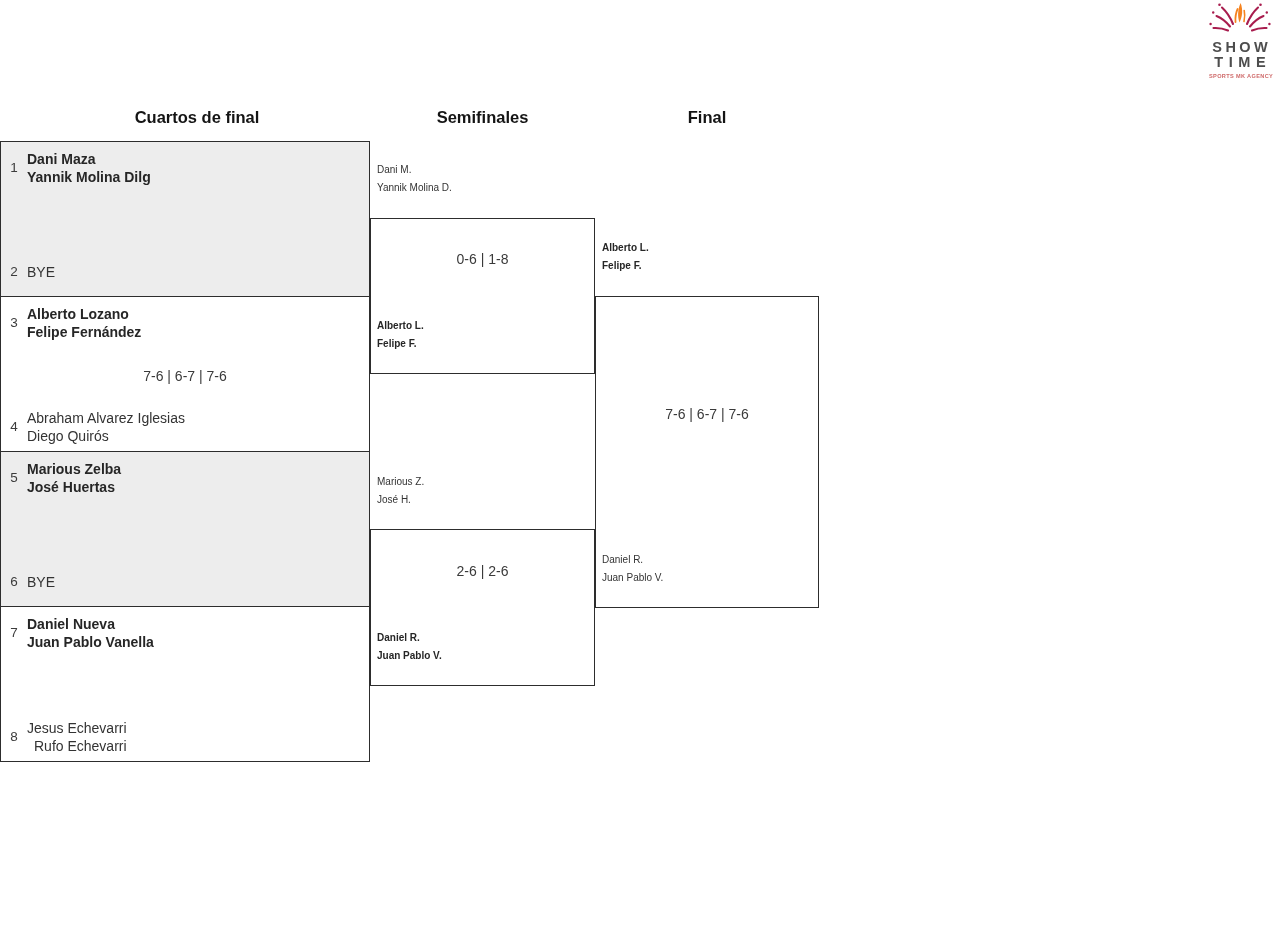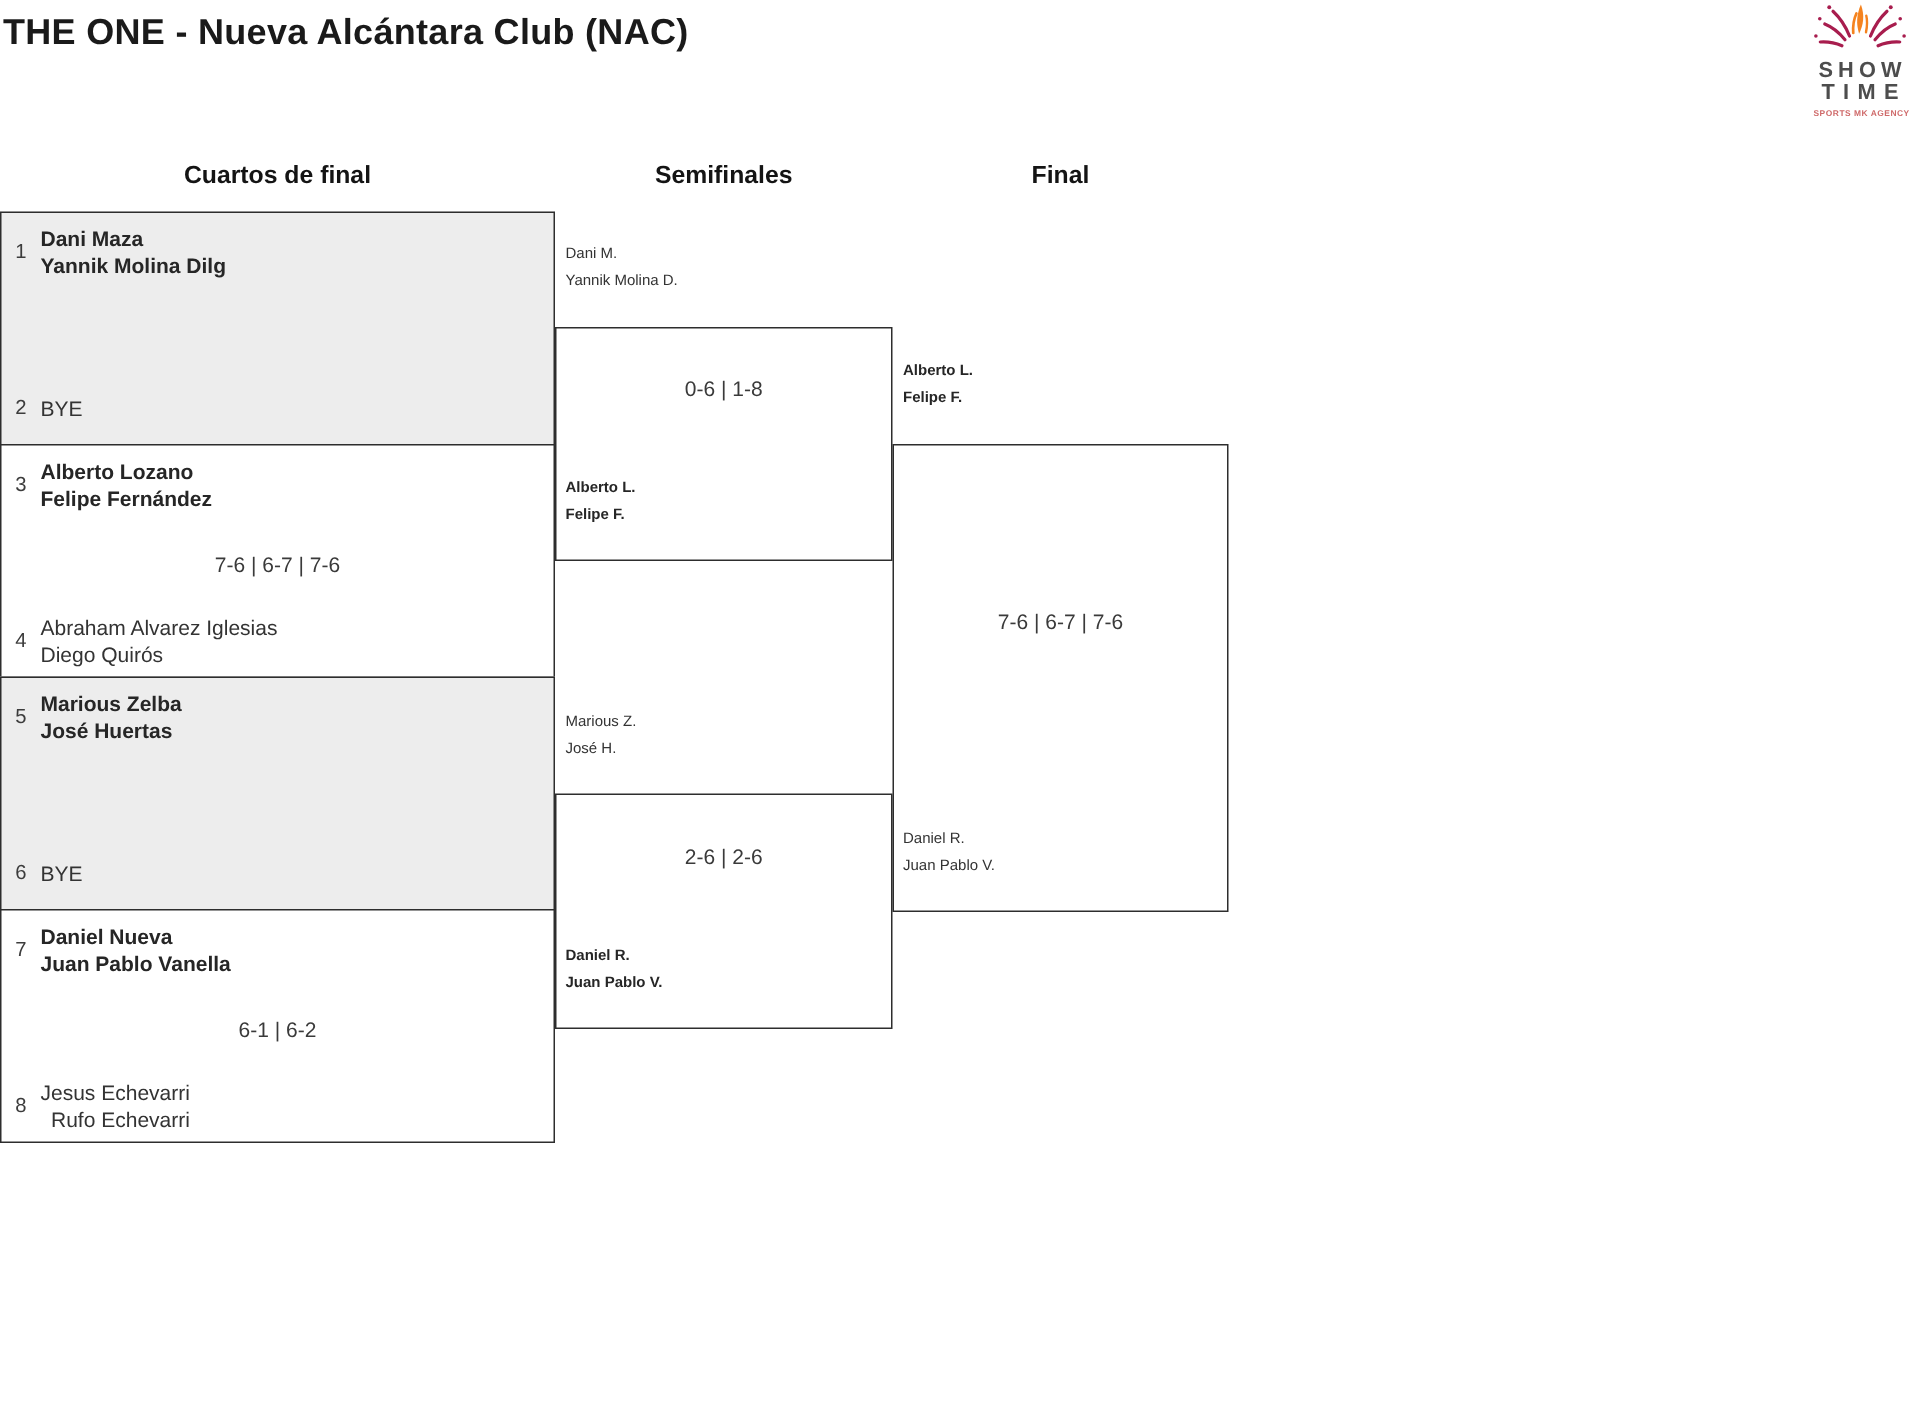--- a/index.html
+++ b/index.html
@@ -5,21 +5,21 @@
   html,body{margin:0;padding:0;background:#ffffff;}
   .page{
     position:relative;width:1280px;height:949px;background:#ffffff;
     font-family:"Liberation Sans",sans-serif;overflow:hidden;
   }
   .title-block{position:absolute;left:2px;top:5px;font-size:24px;font-weight:700;
     color:#1a1a1a;line-height:34px;letter-spacing:0.2px;}
   
   .col-header{position:absolute;top:108px;text-align:center;font-size:16.5px;
     font-weight:700;color:#141414;}
-  .col-header.c1{left:0;width:370px;}
+  .col-header.c1{left:12px;width:370px;}
   .col-header.c2{left:370px;width:225px;text-align:center;}
   .col-header.c3{left:595px;width:224px;}
   
   .qf-box{position:absolute;left:0;width:370px;height:156px;
     border:1px solid #2d2d2d;box-sizing:border-box;background:#ffffff;}
   .qf-box.shaded{background:#ededed;}
   .sf-box,.final-box{position:absolute;border:1px solid #2d2d2d;
     box-sizing:border-box;background:transparent;}
   .seed{position:absolute;left:5px;width:16px;text-align:center;font-size:13.5px;
     color:#3c3c3c;line-height:18px;}
@@ -38,21 +38,20 @@
     margin-top:-1px;margin-right:-5.6px;}
   .logo-tag{font-size:5.6px;font-weight:700;color:#cf6a6a;letter-spacing:0.35px;
     margin-top:3px;white-space:nowrap;}
 </style>
 </head>
 <body>
 
 <div class="page">
 
   <div class="title-block">
-    <div>THE ONE - Nueva Alcántara Club (NAC)</div>
   </div>
 
   <div class="logo">
     <svg class="logo-burst" width="62" height="37" viewBox="0 0 62 37">
       <g fill="none" stroke-linecap="round">
 
         <path d="M31.6,1 C28.6,8 28.4,14 30.4,20.5 C33.4,14.5 34.2,8 31.6,1 Z" fill="#F5831F" stroke="none"></path>
         <path d="M26.5,20 Q26,12.5 28.6,7" stroke="#F5831F" stroke-width="1.8"></path>
         <path d="M35,19.5 Q36.3,13 35.2,8.5" stroke="#F5831F" stroke-width="1.6"></path>
 
@@ -117,21 +116,20 @@
       <div>BYE</div>
     </div>
   </div>
 
   <div class="qf-box" style="top:606px;">
     <div class="seed" style="top:17px;">7</div>
     <div class="team winner" style="top:8px;">
       <div>Daniel Nueva</div>
       <div>Juan Pablo Vanella</div>
     </div>
-    <div class="score qf-score">6-1 | 6-2</div>
     <div class="seed" style="top:121px;">8</div>
     <div class="team" style="top:112px;text-align:right;">
       <div>Jesus Echevarri</div>
       <div>Rufo Echevarri</div>
     </div>
   </div>
 
   <div class="sf-box" style="left:370px;top:218px;width:225px;height:156px;"></div>
   <div class="float-team" style="left:377px;top:161px;">
     <div>Dani M.</div>

